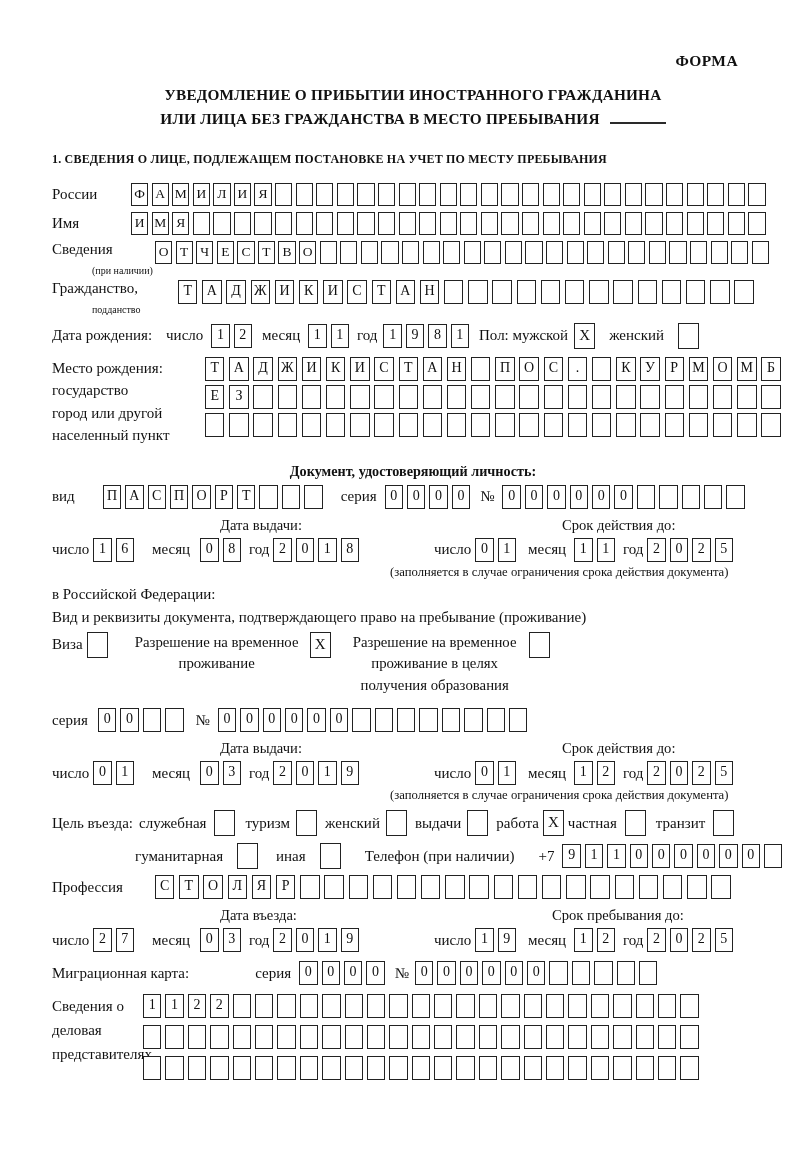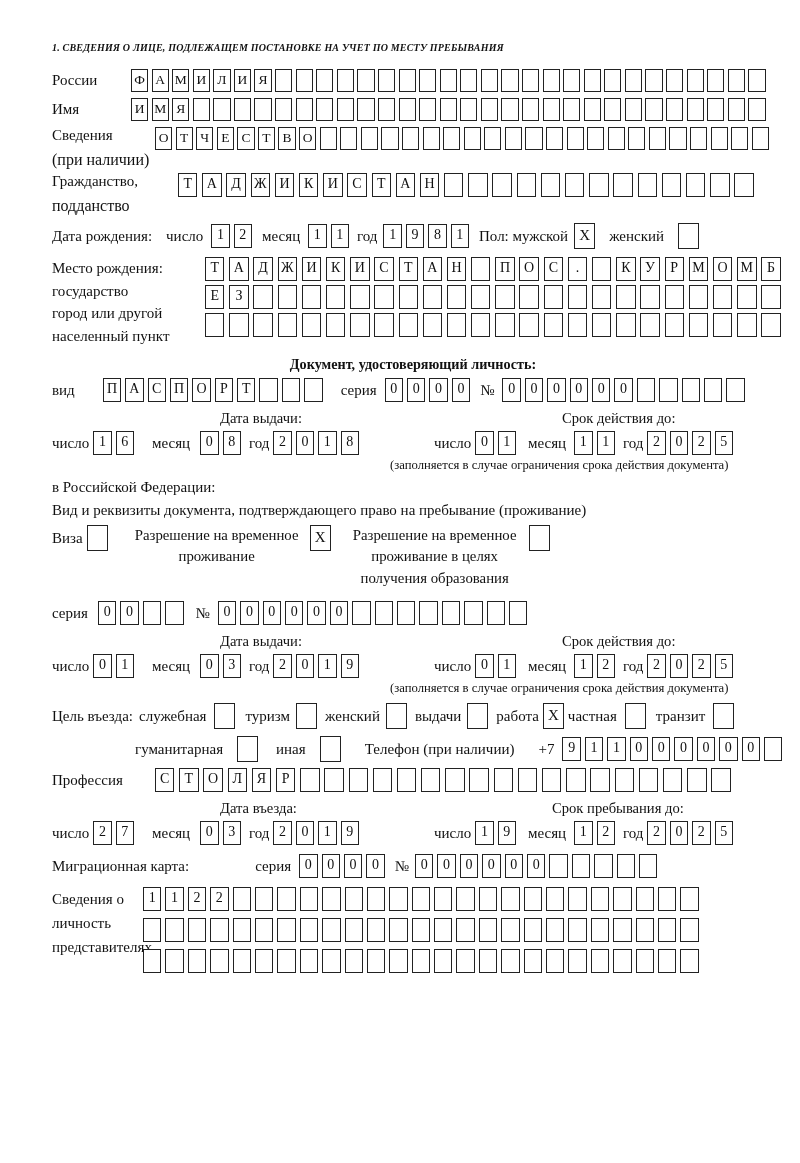--- a/index.html
+++ b/index.html
@@ -8,60 +8,65 @@
   .page{box-sizing:border-box;width:800px;height:1163px;padding:34px 26px 0 52px;position:relative;}
 
   
   .top-note{margin-left:540px;font-size:13.3px;line-height:1.34;}
   .top-note .ed{margin-top:5px;font-size:12.6px;}
   .forma{font-weight:bold;font-size:15.5px;text-align:right;padding-right:36px;margin-top:18px;letter-spacing:.4px;}
 
   .title{font-weight:bold;font-size:15.3px;text-align:center;margin-top:13px;line-height:1.6;letter-spacing:.2px;}
   .blank-line{display:inline-block;width:56px;height:13px;border-bottom:2.2px solid #2a2a2a;margin-left:10px;}
 
-  .sec{font-weight:bold;font-size:10px;margin-top:8px;letter-spacing:.2px;font-style:italic;}
+  .sec{font-weight:bold;font-size:12px;margin-top:20px;letter-spacing:.2px;}
 
   .frow{display:flex;align-items:center;margin-top:6px;}
   .frow0{display:flex;align-items:center;}
   .tops{align-items:flex-start;}
   .lbl{font-size:15px;white-space:nowrap;}
-  .sublbl{font-size:16px;margin-top:7px;}
+  .sublbl{font-size:10px;margin-top:7px;margin-left:40px;}
 
   
   .bf{display:flex;flex-wrap:nowrap;}
   .cell{box-sizing:border-box;flex:0 0 auto;width:17.2px;height:23px;border:1.6px solid #222;
         margin-right:3.4px;background:#fff;text-align:center;font-size:13.5px;line-height:19px;}
   .bf-md .cell{width:19.4px;height:24px;margin-right:4.8px;font-size:14px;line-height:20px;}
   .bf-dt .cell{width:18.4px;height:24px;margin-right:4px;font-size:14px;line-height:20px;}
   .bf-cb .cell{width:21px;height:26px;margin-right:0;font-size:15px;line-height:22px;}
   .mb4{margin-bottom:4px;}
 
   .w-name{width:79px;}
   .w-pat{width:103px;}
   .w-cit{width:126px;}
   .w-place{width:153px;flex:0 0 auto;}
   .lblcol{line-height:22.5px;font-size:15px;}
 
-  .doc-head{font-weight:bold;font-size:14.2px;text-align:center;margin-top:9px;}
+  .doc-head{font-weight:bold;font-size:14.2px;text-align:center;margin-top:16px;}
 
   .half-l{display:flex;align-items:center;width:368px;flex:0 0 auto;}
   .hdr-row{display:flex;margin-top:8px;font-size:14.6px;}
   .hdr-l{width:368px;flex:0 0 auto;padding-left:168px;box-sizing:border-box;}
   .note-r{font-size:12.7px;margin-top:3px;margin-left:338px;}
 
   .g4{margin-left:4px;}.g6{margin-left:6px;}.g8{margin-left:8px;}.g10{margin-left:10px;}
   .g14{margin-left:14px;}.g18{margin-left:18px;}.g24{margin-left:24px;}.g28{margin-left:28px;}
   .opt-lbl{text-align:center;font-size:14.8px;line-height:1.45;}
 </style>
 </head>
 <body>
 
 <div class="page">
 
-
+  <div class="forma">ФОРМА</div>
+
+  <div class="title">
+    <div>УВЕДОМЛЕНИЕ О ПРИБЫТИИ ИНОСТРАННОГО ГРАЖДАНИНА</div>
+    <div><span>ИЛИ ЛИЦА БЕЗ ГРАЖДАНСТВА В МЕСТО ПРЕБЫВАНИЯ</span><span class="blank-line"></span></div>
+  </div>
 
   <div class="sec">1. СВЕДЕНИЯ О ЛИЦЕ, ПОДЛЕЖАЩЕМ ПОСТАНОВКЕ НА УЧЕТ ПО МЕСТУ ПРЕБЫВАНИЯ</div>
 
   <div class="frow" style="margin-top:16px;">
     <span class="lbl w-name">России</span>
     <div class="bf">
         <span class="cell">Ф</span>
         <span class="cell">А</span>
         <span class="cell">М</span>
         <span class="cell">И</span>
@@ -661,21 +666,21 @@
         <span class="cell"></span>
         <span class="cell"></span>
         <span class="cell"></span>
         <span class="cell"></span>
       </div>
   </div>
 
   <div class="frow tops" style="margin-top:9px;">
     <div class="lblcol" style="width:91px;flex:0 0 auto;line-height:24px;">
       <div>Сведения о</div>
-      <div>личность</div>
+      <div>деловая</div>
       <div>представителях</div>
 
     </div>
     <div>
       <div class="bf bf-dt mb4" style="margin-bottom:7px;">
           <span class="cell">1</span>
           <span class="cell">1</span>
           <span class="cell">2</span>
           <span class="cell">2</span>
           <span class="cell"></span>

